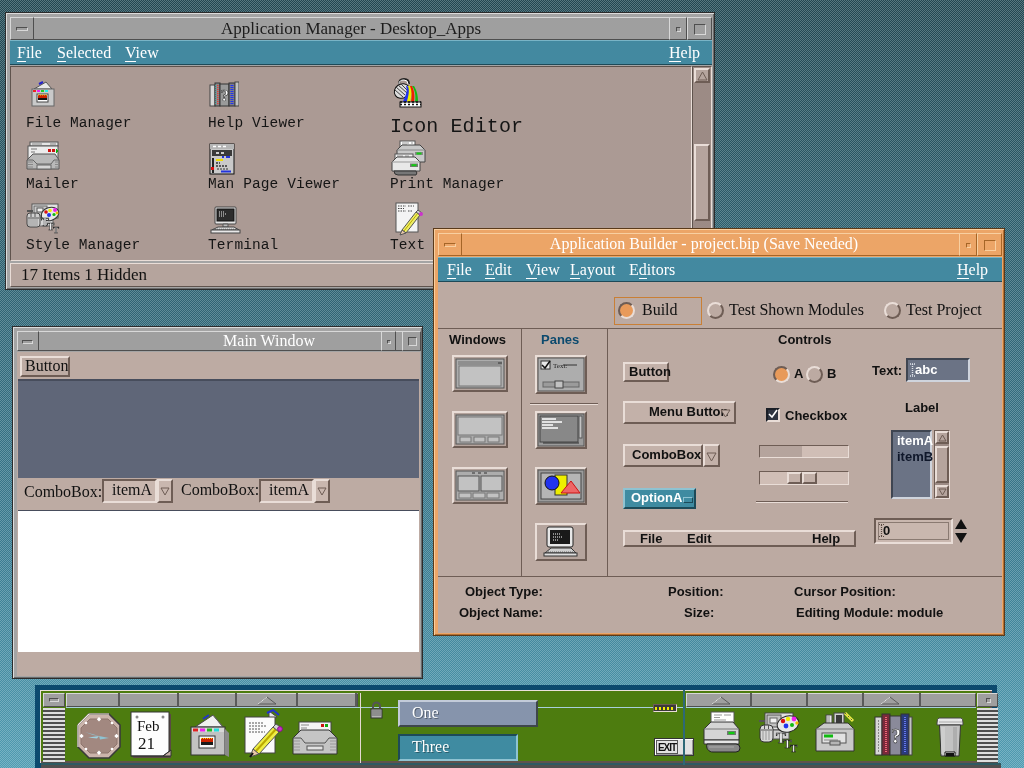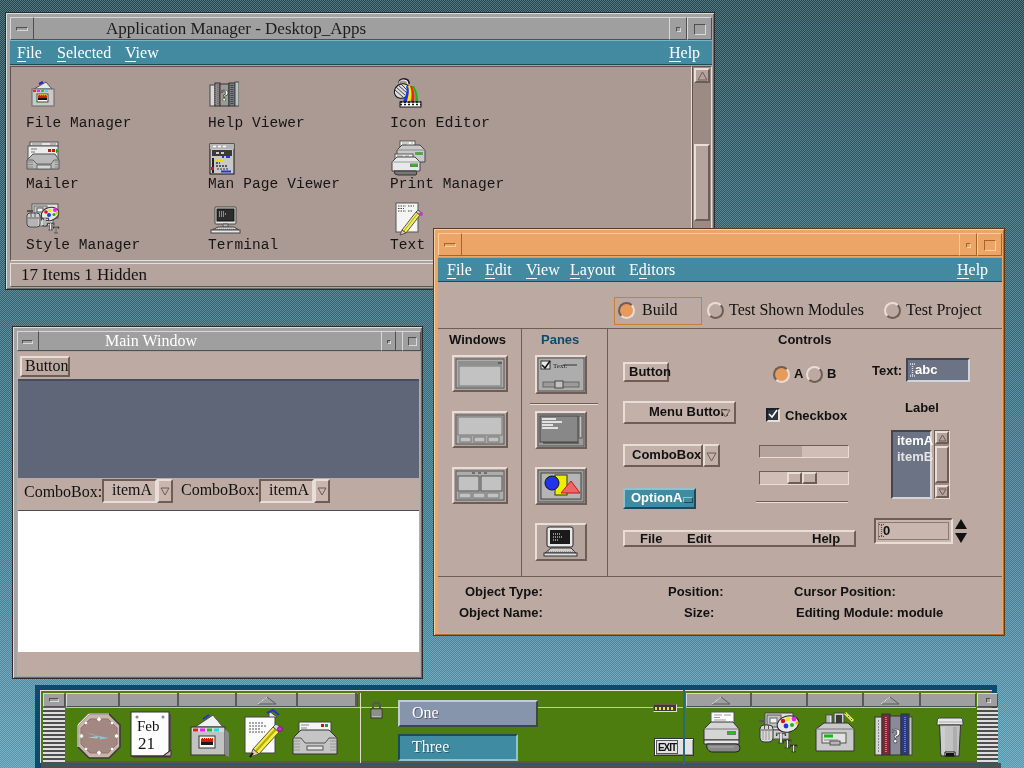--- a/index.html
+++ b/index.html
@@ -25,21 +25,21 @@
 </defs>
 <rect width="1024" height="768" fill="url(#dots)"></rect>
 </svg>
 
 <div id="am" class="abs" style="left:5px;top:12px;width:710px;height:278px;background:#a4a4a4;border:1px solid #2c2c2c;box-shadow:inset 1px 1px 0 #dcdcdc,inset -1px -1px 0 #6a6a6a">
 
   <div class="abs" style="left:4px;top:4px;width:702px;height:23px;background:#9f9f9f;border:1px solid;border-color:#d8d8d8 #4f4f4f #4f4f4f #d8d8d8"></div>
   <div class="abs" style="left:4px;top:4px;width:24px;height:23px;border:1px solid;border-color:#d8d8d8 #4f4f4f #4f4f4f #d8d8d8;background:#9f9f9f">
     <div class="abs" style="left:5px;top:9px;width:12px;height:4px;background:#9f9f9f;border:1px solid;border-color:#4f4f4f #d8d8d8 #d8d8d8 #4f4f4f"></div>
   </div>
-  <div class="ser abs" style="left:100px;top:6px;width:490px;font-size:17px;color:#1c1c1c">Application Manager - Desktop_Apps</div>
+  <div class="ser abs" style="left:100px;top:6px;width:490px;text-align:center;font-size:17px;color:#1c1c1c">Application Manager - Desktop_Apps</div>
   <div class="abs" style="left:663px;top:4px;width:18px;height:23px;border:1px solid;border-color:#d8d8d8 #4f4f4f #4f4f4f #d8d8d8;background:#9f9f9f">
     <div class="abs" style="left:6px;top:9px;width:5px;height:5px;background:#9f9f9f;border:1px solid;border-color:#4f4f4f #d8d8d8 #d8d8d8 #4f4f4f"></div>
   </div>
   <div class="abs" style="left:681px;top:4px;width:25px;height:23px;border:1px solid;border-color:#d8d8d8 #4f4f4f #4f4f4f #d8d8d8;background:#9f9f9f">
     <div class="abs" style="left:6px;top:6px;width:12px;height:11px;background:#9f9f9f;border:1px solid;border-color:#4f4f4f #d8d8d8 #d8d8d8 #4f4f4f"></div>
   </div>
 
   <div class="abs" style="left:4px;top:27px;width:702px;height:25px;background:#4389a0;border-top:1px solid #79b4c6;border-bottom:1px solid #1d4a58">
     <div class="ser abs" style="left:7px;top:3px;font-size:16px;color:#fff"><u>F</u>ile</div>
     <div class="ser abs" style="left:47px;top:3px;font-size:16px;color:#fff"><u>S</u>elected</div>
@@ -173,35 +173,35 @@
     <rect x="2" y="1" width="22" height="29" fill="#f4f4f4" stroke="#555"></rect>
     <path d="M4 4 h8 M4 6.5 h6 M14 4 h6 M4 9 h8 M14 9 h4" stroke="#444" stroke-dasharray="1.5 1"></path>
     <path d="M8 28 L22 10 L26 13 L12 31 Z" fill="#eeee66" stroke="#555"></path>
     <path d="M10 29 L24 11" stroke="#bbaa00"></path>
     <path d="M22 10 L26 13 L28 11 L24 8 Z" fill="#ccc" stroke="#555"></path>
     <path d="M8 28 L12 31 L6 33 Z" fill="#e9c9a9" stroke="#555"></path>
     <circle cx="27" cy="12" r="2" fill="#cc33cc"></circle>
   </svg>
   <div class="mono abs" style="left:20px;top:102px;font-size:14.5px;color:#151515;letter-spacing:0.1px">File Manager</div>
   <div class="mono abs" style="left:202px;top:102px;font-size:14.5px;color:#151515;letter-spacing:0.1px">Help Viewer</div>
-  <div class="mono abs" style="left:384px;top:102px;font-size:15px;color:#151515;letter-spacing:0.1px">Icon Editor</div>
+  <div class="mono abs" style="left:384px;top:102px;font-size:20px;color:#151515;letter-spacing:0.1px">Icon Editor</div>
   <div class="mono abs" style="left:20px;top:163px;font-size:14.5px;color:#151515;letter-spacing:0.1px">Mailer</div>
   <div class="mono abs" style="left:202px;top:163px;font-size:14.5px;color:#151515;letter-spacing:0.1px">Man Page Viewer</div>
   <div class="mono abs" style="left:384px;top:163px;font-size:14.5px;color:#151515;letter-spacing:0.1px">Print Manager</div>
   <div class="mono abs" style="left:20px;top:224px;font-size:14.5px;color:#151515;letter-spacing:0.1px">Style Manager</div>
   <div class="mono abs" style="left:202px;top:224px;font-size:14.5px;color:#151515;letter-spacing:0.1px">Terminal</div>
   <div class="mono abs" style="left:384px;top:224px;font-size:14.5px;color:#151515;letter-spacing:0.1px">Text Editor</div>
 </div>
 
 <div id="mw" class="abs" style="left:12px;top:326px;width:411px;height:353px;background:#a4a4a4;border:1px solid #2c2c2c;box-shadow:inset 1px 1px 0 #dcdcdc,inset -1px -1px 0 #6a6a6a">
   <div class="abs" style="left:4px;top:4px;width:403px;height:20px;background:#9f9f9f;border:1px solid;border-color:#d8d8d8 #4f4f4f #4f4f4f #d8d8d8"></div>
   <div class="abs" style="left:4px;top:4px;width:22px;height:20px;border:1px solid;border-color:#d8d8d8 #4f4f4f #4f4f4f #d8d8d8;background:#9f9f9f">
     <div class="abs" style="left:4px;top:8px;width:11px;height:4px;background:#9f9f9f;border:1px solid;border-color:#4f4f4f #d8d8d8 #d8d8d8 #4f4f4f"></div>
   </div>
-  <div class="ser abs" style="left:92px;top:5px;width:210px;text-align:left;font-size:16px;color:#fff">Main Window</div>
+  <div class="ser abs" style="left:92px;top:5px;width:210px;text-align:right;font-size:16px;color:#fff">Main Window</div>
   <div class="abs" style="left:368px;top:4px;width:15px;height:20px;border:1px solid;border-color:#d8d8d8 #4f4f4f #4f4f4f #d8d8d8;background:#9f9f9f">
     <div class="abs" style="left:5px;top:8px;width:4px;height:4px;background:#9f9f9f;border:1px solid;border-color:#4f4f4f #d8d8d8 #d8d8d8 #4f4f4f"></div>
   </div>
   <div class="abs" style="left:389px;top:4px;width:19px;height:20px;border:1px solid;border-color:#d8d8d8 #4f4f4f #4f4f4f #d8d8d8;background:#9f9f9f">
     <div class="abs" style="left:5px;top:5px;width:9px;height:9px;background:#9f9f9f;border:1px solid;border-color:#4f4f4f #d8d8d8 #d8d8d8 #4f4f4f"></div>
   </div>
 
   <div class="abs" style="left:4px;top:25px;width:403px;height:324px;background:#bdaba3"></div>
   <div class="abs rt" style="left:7px;top:29px;width:50px;height:21px;background:#bdaba3">
     <div class="ser abs" style="left:3px;top:-1px;font-size:16px;color:#111">Button</div>
@@ -229,20 +229,21 @@
 
   <div class="abs" style="left:5px;top:183px;width:401px;height:142px;background:#fff;border-top:1px solid #474d5c"></div>
 
 </div>
 
 <div id="ab" class="abs" style="left:433px;top:228px;width:572px;height:408px;background:#eca567;border:1px solid #5a3a1a;box-shadow:inset 1px 1px 0 #f8cfa0,inset -1px -1px 0 #b26f33">
   <div class="abs" style="left:4px;top:4px;width:564px;height:23px;background:#eca567;border:1px solid;border-color:#f8cfa0 #a56527 #a56527 #f8cfa0"></div>
   <div class="abs" style="left:4px;top:4px;width:24px;height:23px;border:1px solid;border-color:#f8cfa0 #a56527 #a56527 #f8cfa0;background:#eca567">
     <div class="abs" style="left:5px;top:9px;width:12px;height:4px;background:#eca567;border:1px solid;border-color:#a56527 #f8cfa0 #f8cfa0 #a56527"></div>
   </div>
+  <div class="ser abs" style="left:80px;top:6px;width:380px;text-align:center;font-size:16px;color:#fff">Application Builder - project.bip (Save Needed)</div>
   <div class="abs" style="left:525px;top:4px;width:18px;height:23px;border:1px solid;border-color:#f8cfa0 #a56527 #a56527 #f8cfa0;background:#eca567">
     <div class="abs" style="left:6px;top:9px;width:5px;height:5px;background:#eca567;border:1px solid;border-color:#a56527 #f8cfa0 #f8cfa0 #a56527"></div>
   </div>
   <div class="abs" style="left:543px;top:4px;width:25px;height:23px;border:1px solid;border-color:#f8cfa0 #a56527 #a56527 #f8cfa0;background:#eca567">
     <div class="abs" style="left:6px;top:6px;width:12px;height:11px;background:#eca567;border:1px solid;border-color:#a56527 #f8cfa0 #f8cfa0 #a56527"></div>
   </div>
 
   <div class="abs" style="left:4px;top:28px;width:564px;height:25px;background:#4389a0;border-top:1px solid #79b4c6;border-bottom:1px solid #1d4a58">
     <div class="ser abs" style="left:9px;top:3px;font-size:16px;color:#fff"><u>F</u>ile</div>
     <div class="ser abs" style="left:47px;top:3px;font-size:16px;color:#fff"><u>E</u>dit</div>
@@ -374,21 +375,21 @@
     <svg class="abs" style="left:1px;top:6px" width="11" height="10">
         <path d="M1 1 L10 1 L5.5 9 Z" fill="#c3b1a9" stroke="#6e5d55"></path>
       </svg>
   </div>
   <div class="abs" style="left:325px;top:216px;width:90px;height:13px;background:#d0beb6;border:1px solid;border-color:#6e5d55 #e9ddd7 #e9ddd7 #6e5d55">
     <div class="abs" style="left:0;top:0;width:42px;height:11px;background:#b5a49d"></div>
   </div>
 
   <div class="abs" style="left:457px;top:201px;width:41px;height:69px;background:#6b7385;border:2px solid;border-color:#3f4551 #cfd4dd #cfd4dd #3f4551">
     <div class="sans abs" style="left:4px;top:1px;font-size:13px;color:#fff">itemA</div>
-    <div class="sans abs" style="left:4px;top:17px;font-size:13px;color:#e5e5e5">itemB</div>
+    <div class="sans abs" style="left:4px;top:17px;font-size:13px;color:#0f172a">itemB</div>
   </div>
   <div class="abs" style="left:500px;top:201px;width:16px;height:69px;background:#9c8b85;border:1px solid;border-color:#6e5d55 #e9ddd7 #e9ddd7 #6e5d55">
     <div class="abs rt" style="left:0px;top:0px;width:14px;height:13px;background:#b5a49d"></div>
     <svg class="abs" style="left:3px;top:3px" width="9" height="8">
         <path d="M4.5 1 L8 7 L1 7 Z" fill="#b5a49d" stroke="#6e5d55"></path>
       </svg>
     <div class="abs rt" style="left:0px;top:15px;width:14px;height:37px;background:#b5a49d"></div>
     <div class="abs rt" style="left:0px;top:54px;width:14px;height:13px;background:#b5a49d"></div>
     <svg class="abs" style="left:3px;top:57px" width="9" height="8">
         <path d="M1 1 L8 1 L4.5 7 Z" fill="#b5a49d" stroke="#6e5d55"></path>

